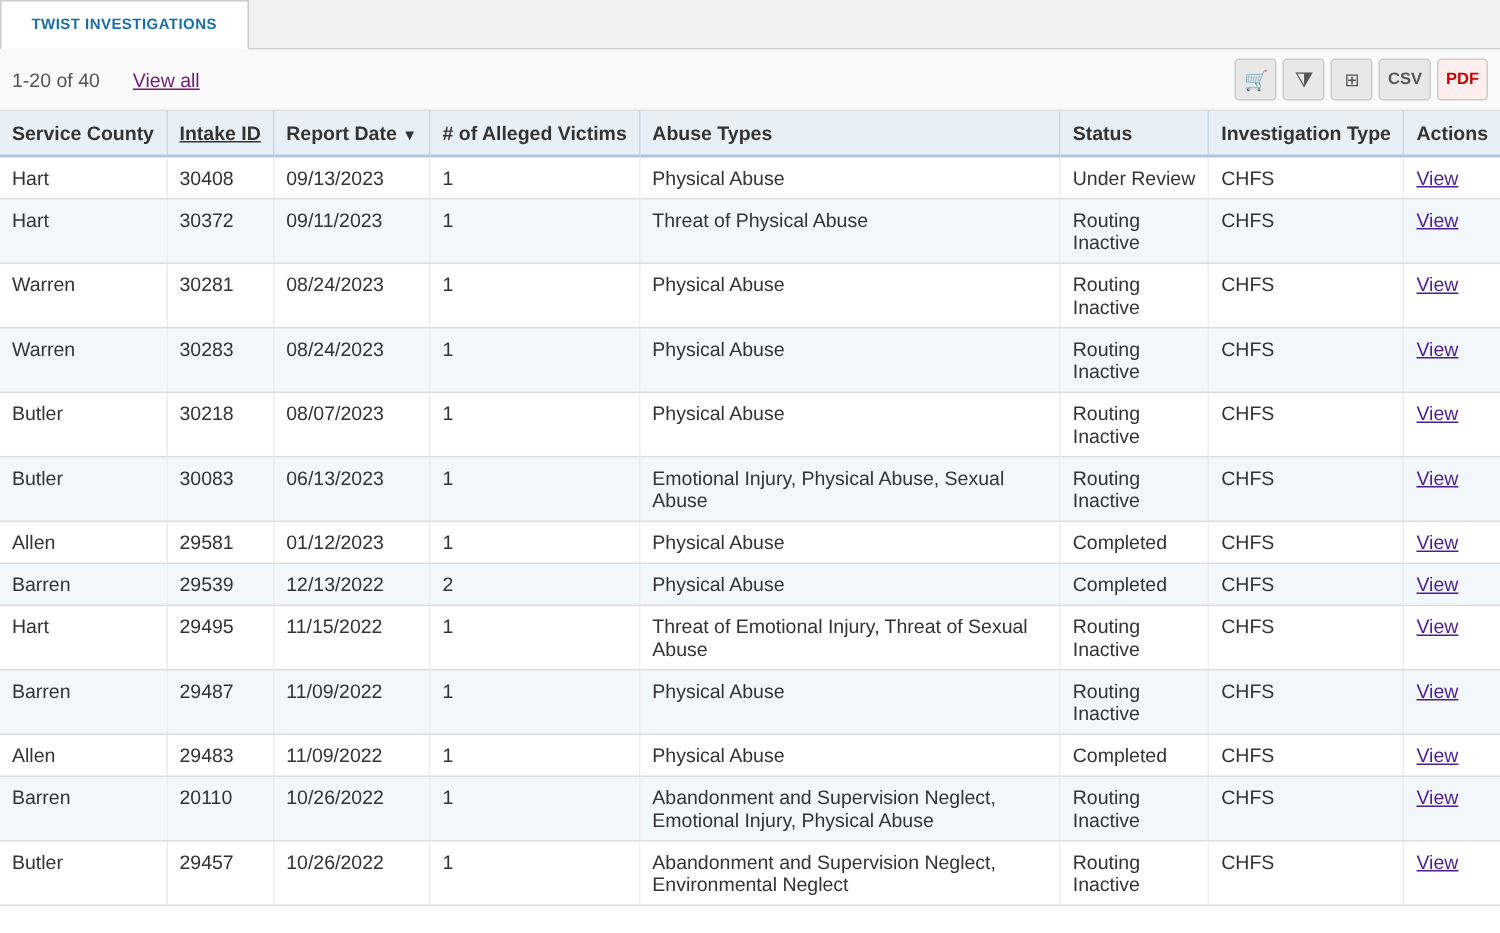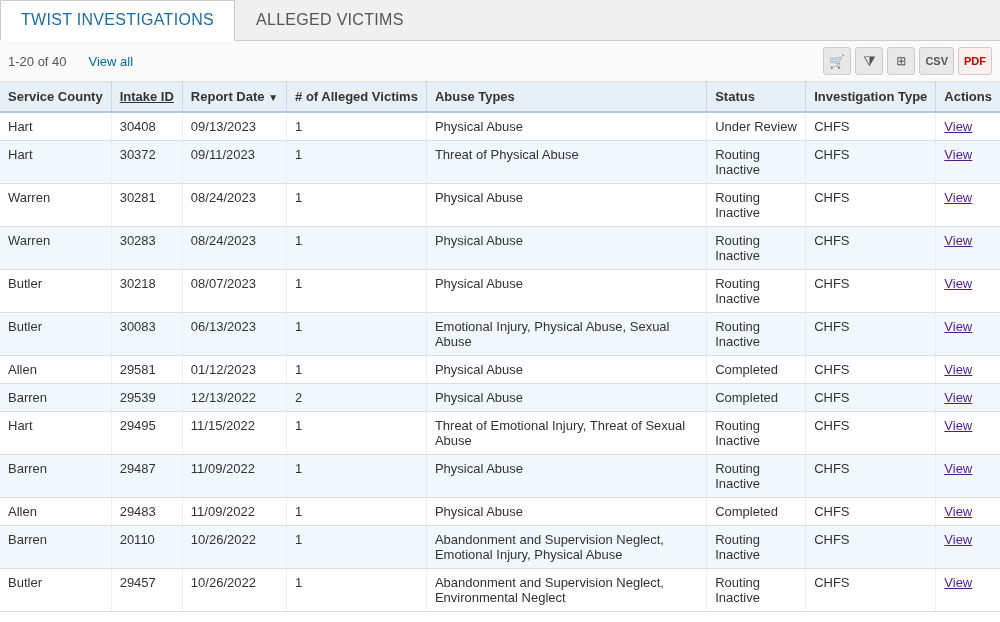--- a/index.html
+++ b/index.html
@@ -1,21 +1,21 @@
 <!DOCTYPE html>
 <html><head>
   <meta charset="utf-8">
   <style>
     * { box-sizing: border-box; margin: 0; padding: 0; }
     body { font-family: Arial, sans-serif; font-size: 13px; background: #fff; color: #333; width: 1000px; }
     .tab {
       padding: 10px 20px;
       cursor: pointer;
-      font-size: 16px;
-      font-weight: normal;
+      font-size: 10px;
+      font-weight: bold;
       letter-spacing: 0.3px;
       border: 1px solid transparent;
     }
     .tab.active {
       background: #fff;
       border: 1px solid #ccc;
       border-bottom: 1px solid #fff;
       color: #1a6ea8;
       margin-bottom: -1px;
     }
@@ -26,21 +26,21 @@
     
     .toolbar {
       display: flex;
       align-items: center;
       justify-content: space-between;
       padding: 6px 8px;
       border-bottom: 1px solid #ddd;
       background: #fafafa;
     }
     .toolbar-left { display: flex; align-items: center; gap: 22px; font-size: 13px; color: #555; }
-    .view-all-link { color: #0369a1; cursor: pointer; }
+    .view-all-link { color: #701a75; text-decoration: underline; cursor: pointer; }
     .toolbar-right { display: flex; gap: 4px; }
     .toolbar-btn {
       width: 28px; height: 28px;
       background: #e8e8e8;
       border: 1px solid #ccc;
       border-radius: 3px;
       cursor: pointer;
       display: flex; align-items: center; justify-content: center;
       font-size: 13px;
       color: #555;
@@ -82,21 +82,20 @@
     .col-abuse { width: 290px; }
     .col-status { width: 100px; }
     .col-inv { width: 90px; }
     .col-actions { width: 52px; }
   </style>
 </head>
 <body>
 
 <div style="display:flex; border-bottom:1px solid #ccc; background:#f0f0f0;">
   <div class="tab active">TWIST INVESTIGATIONS</div>
-  <div class="tab inactive">ALLEGED VICTIMS</div>
 </div>
 
 <div class="toolbar">
   <div class="toolbar-left">
     <span>1-20 of 40</span>
     <a class="view-all-link">View all</a>
   </div>
   <div class="toolbar-right">
     <button class="toolbar-btn" title="Cart">
       <span>🛒</span>

